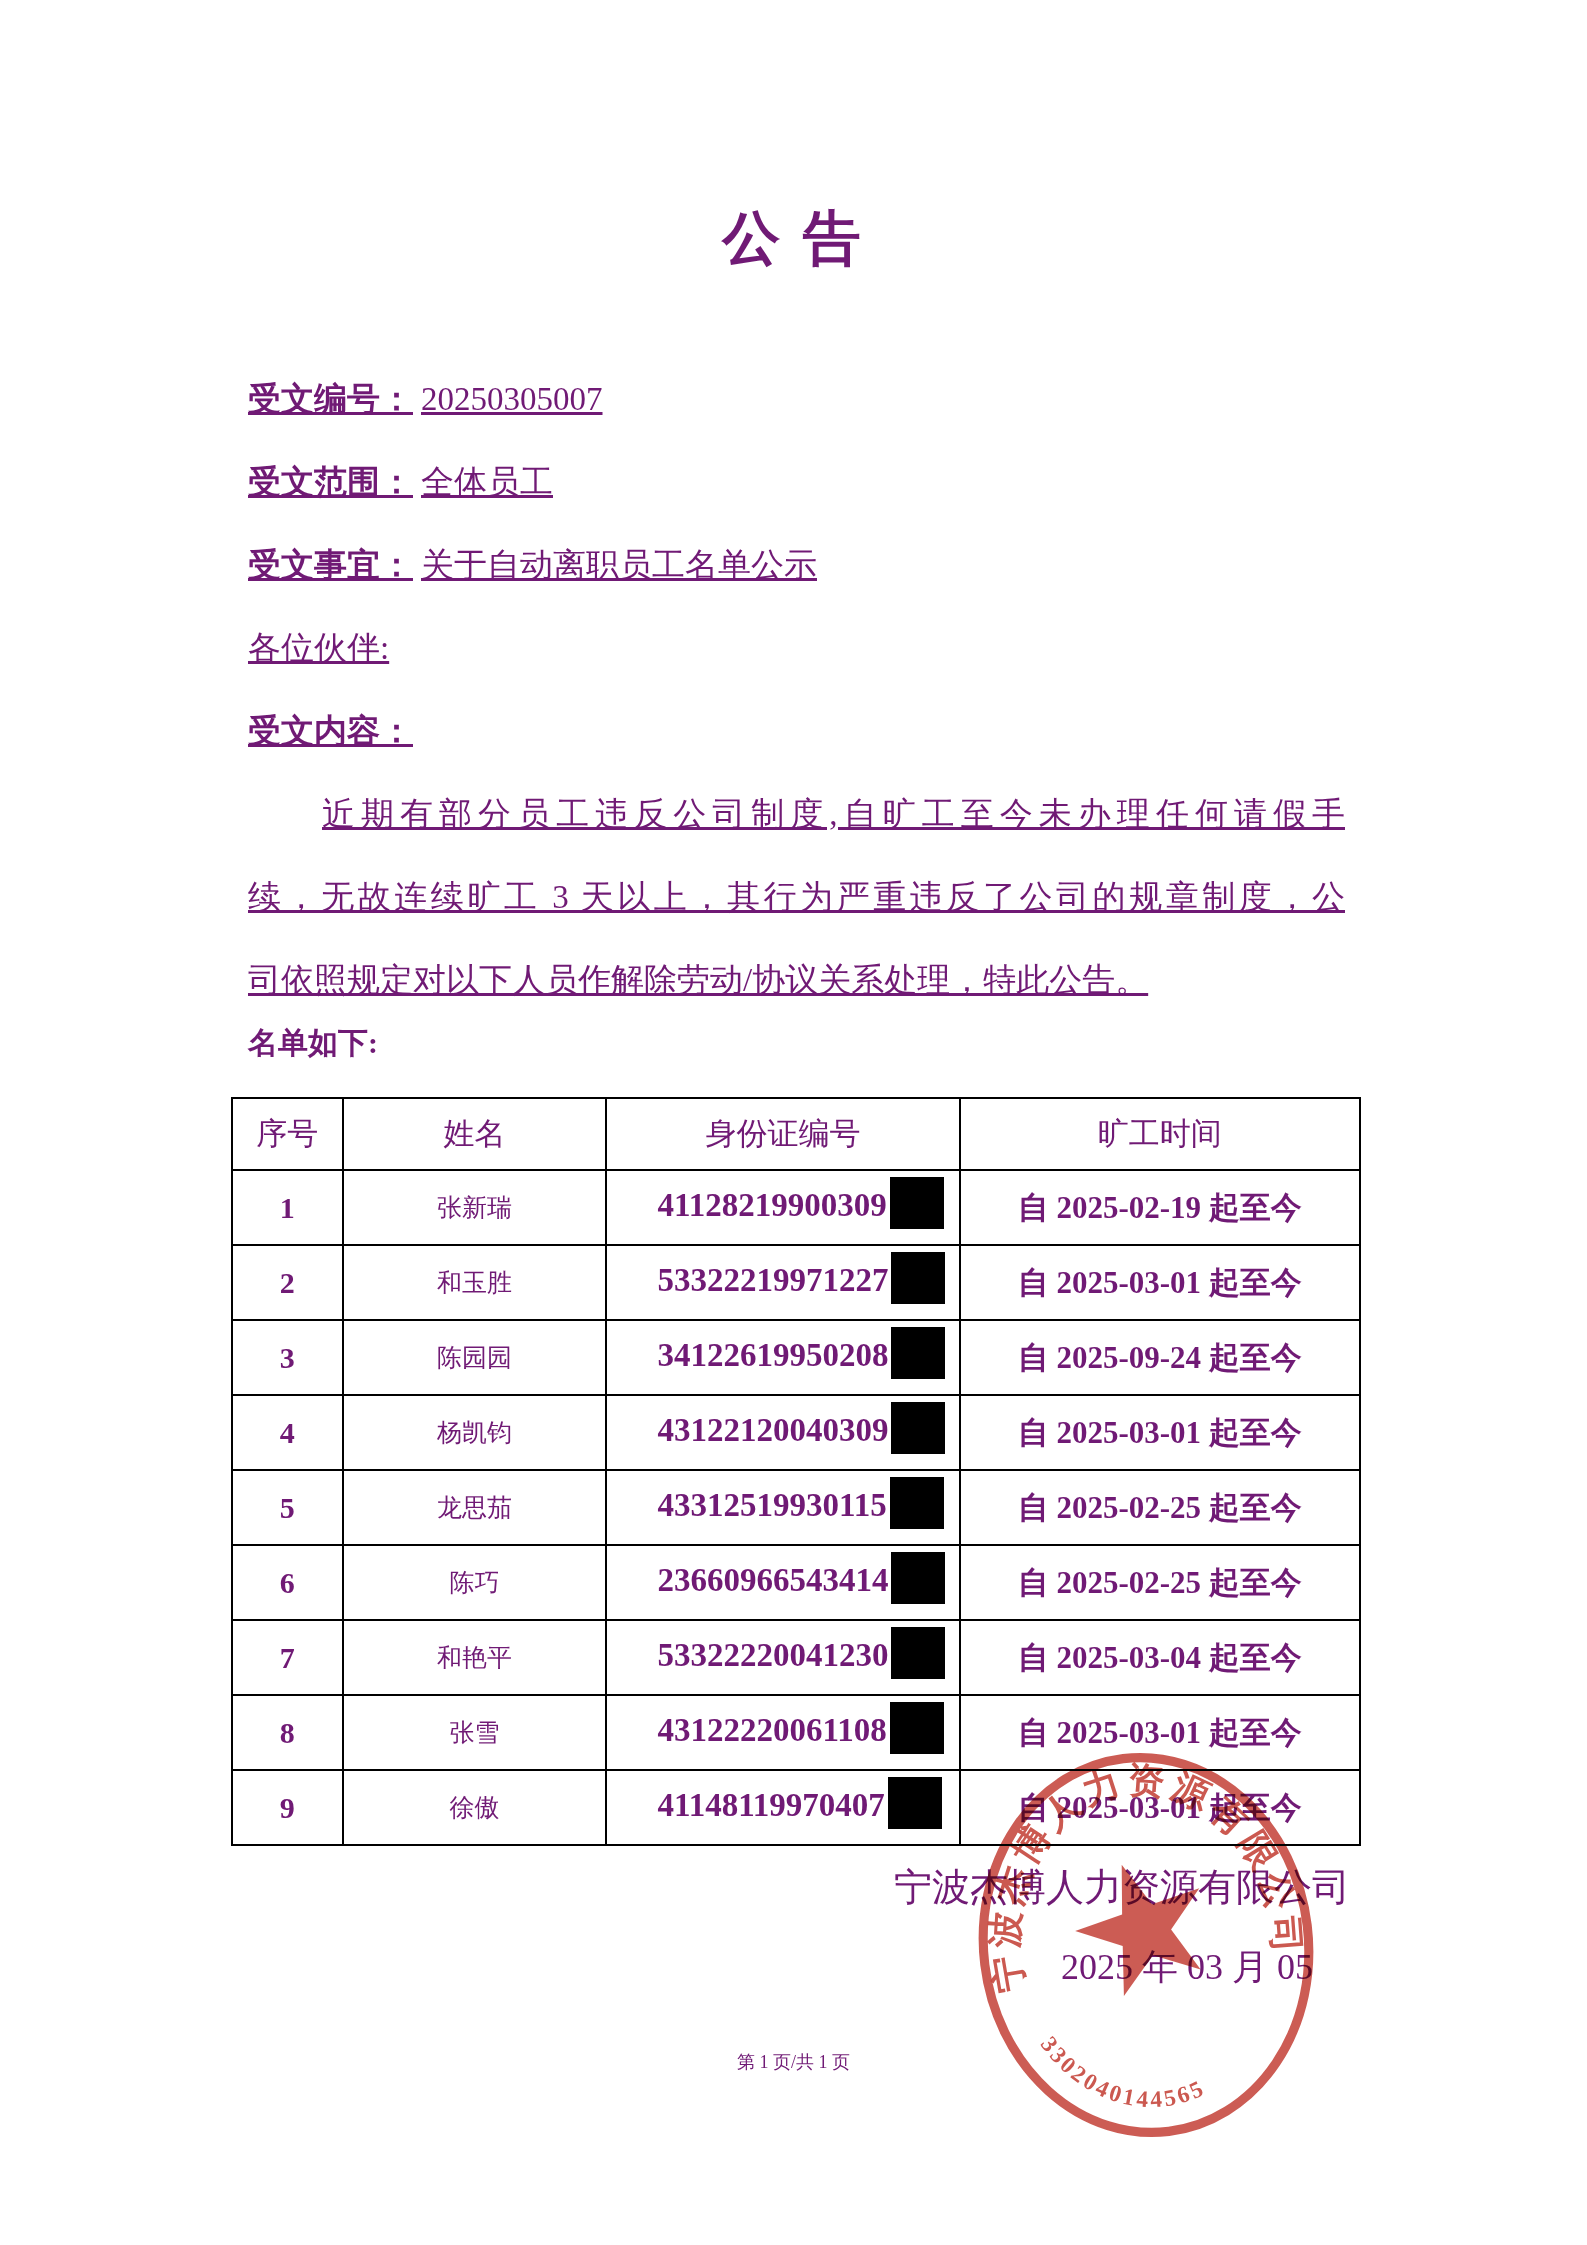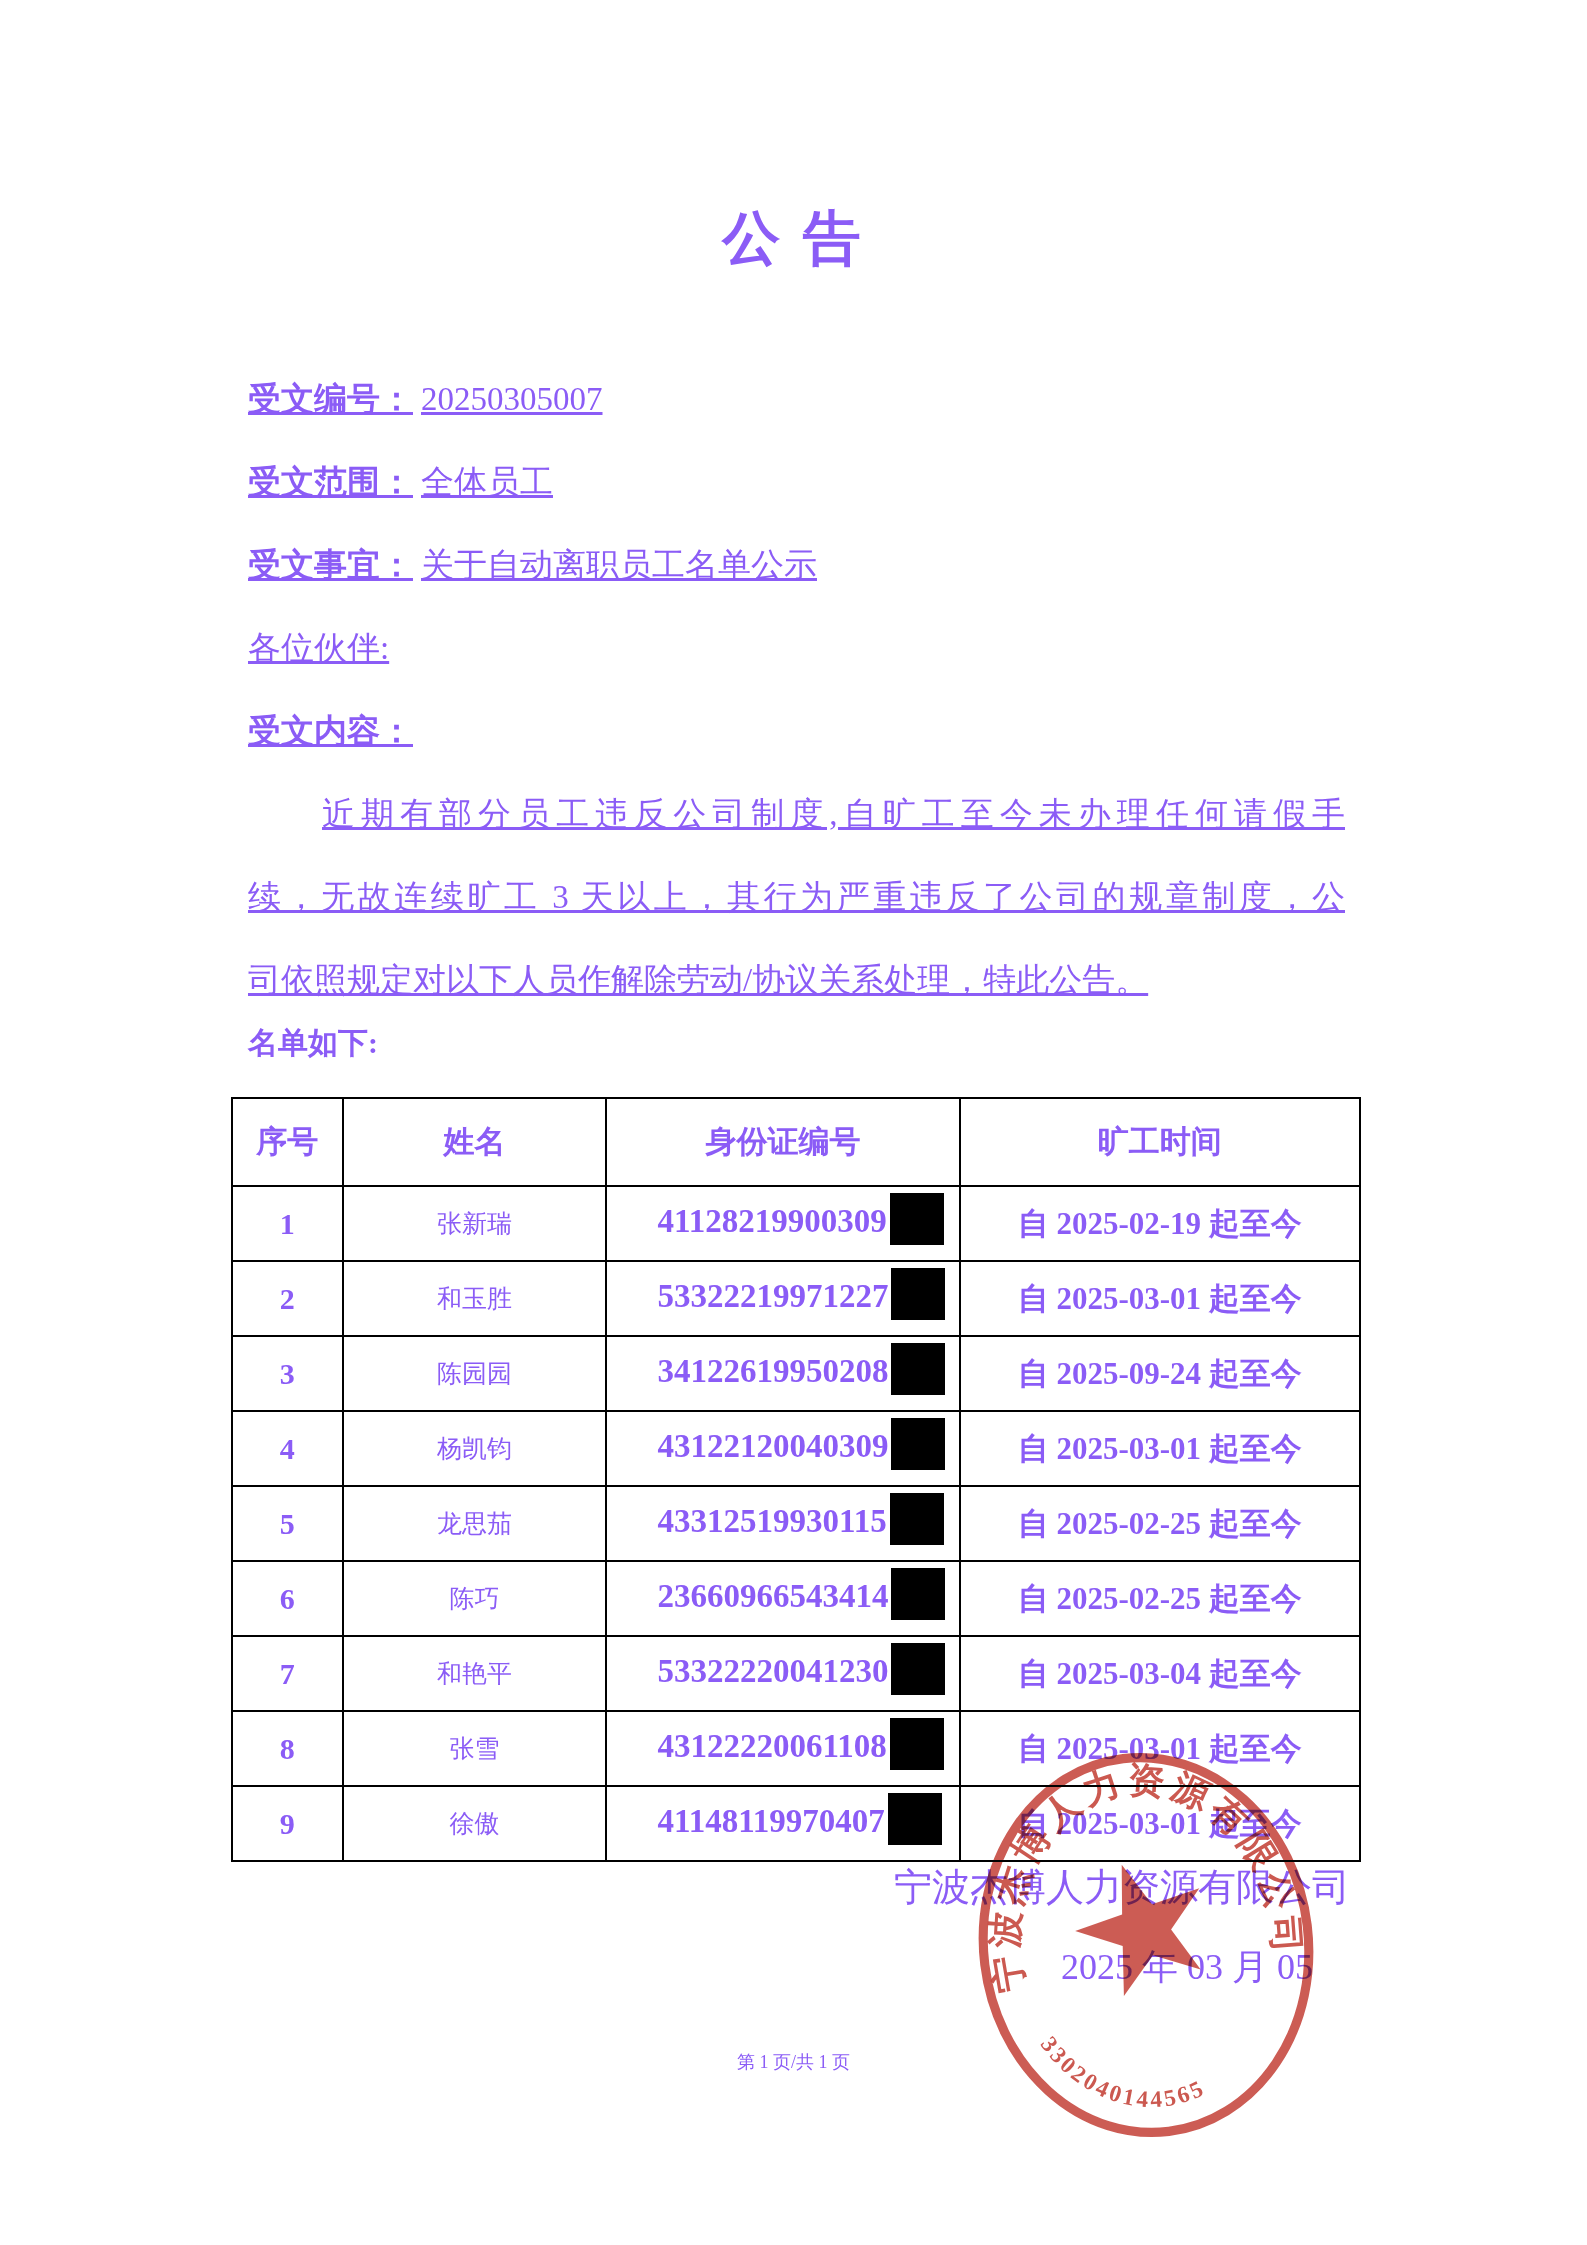--- a/index.html
+++ b/index.html
@@ -3,21 +3,21 @@
 <meta charset="utf-8">
 <style>
   * { box-sizing: border-box; }
   html, body { margin: 0; padding: 0; background: #ffffff; }
   .page {
     position: relative;
     width: 1587px;
     height: 2245px;
     background: #ffffff;
     font-family: "Liberation Serif", "DejaVu Serif", serif;
-    color: #8b5cf6;
+    color: #701a75;
     overflow: hidden;
   }
 
   .doc-title {
     position: absolute;
     top: 200px;
     left: 0;
     width: 100%;
     text-align: center;
     font-size: 58px;
@@ -65,21 +65,21 @@
     border-collapse: collapse;
     table-layout: fixed;
   }
   .roster th, .roster td {
     border: 2px solid #000000;
     text-align: center;
     vertical-align: middle;
     padding: 0;
     overflow: hidden;
   }
-  .roster th { height: 88px; font-size: 31px; font-weight: bold; }
+  .roster th { height: 72px; font-size: 31px; font-weight: normal; }
   .roster td { height: 75px; }
   .col-no    { width: 9.8%; }
   .col-name  { width: 23.4%; }
   .col-id    { width: 31.3%; }
   .col-date  { width: 35.5%; }
   .cell-no   { font-size: 30px; font-weight: bold; }
   .cell-name { font-size: 25px; font-weight: normal; }
   .cell-id   {
     font-size: 33px;
     font-weight: bold;

